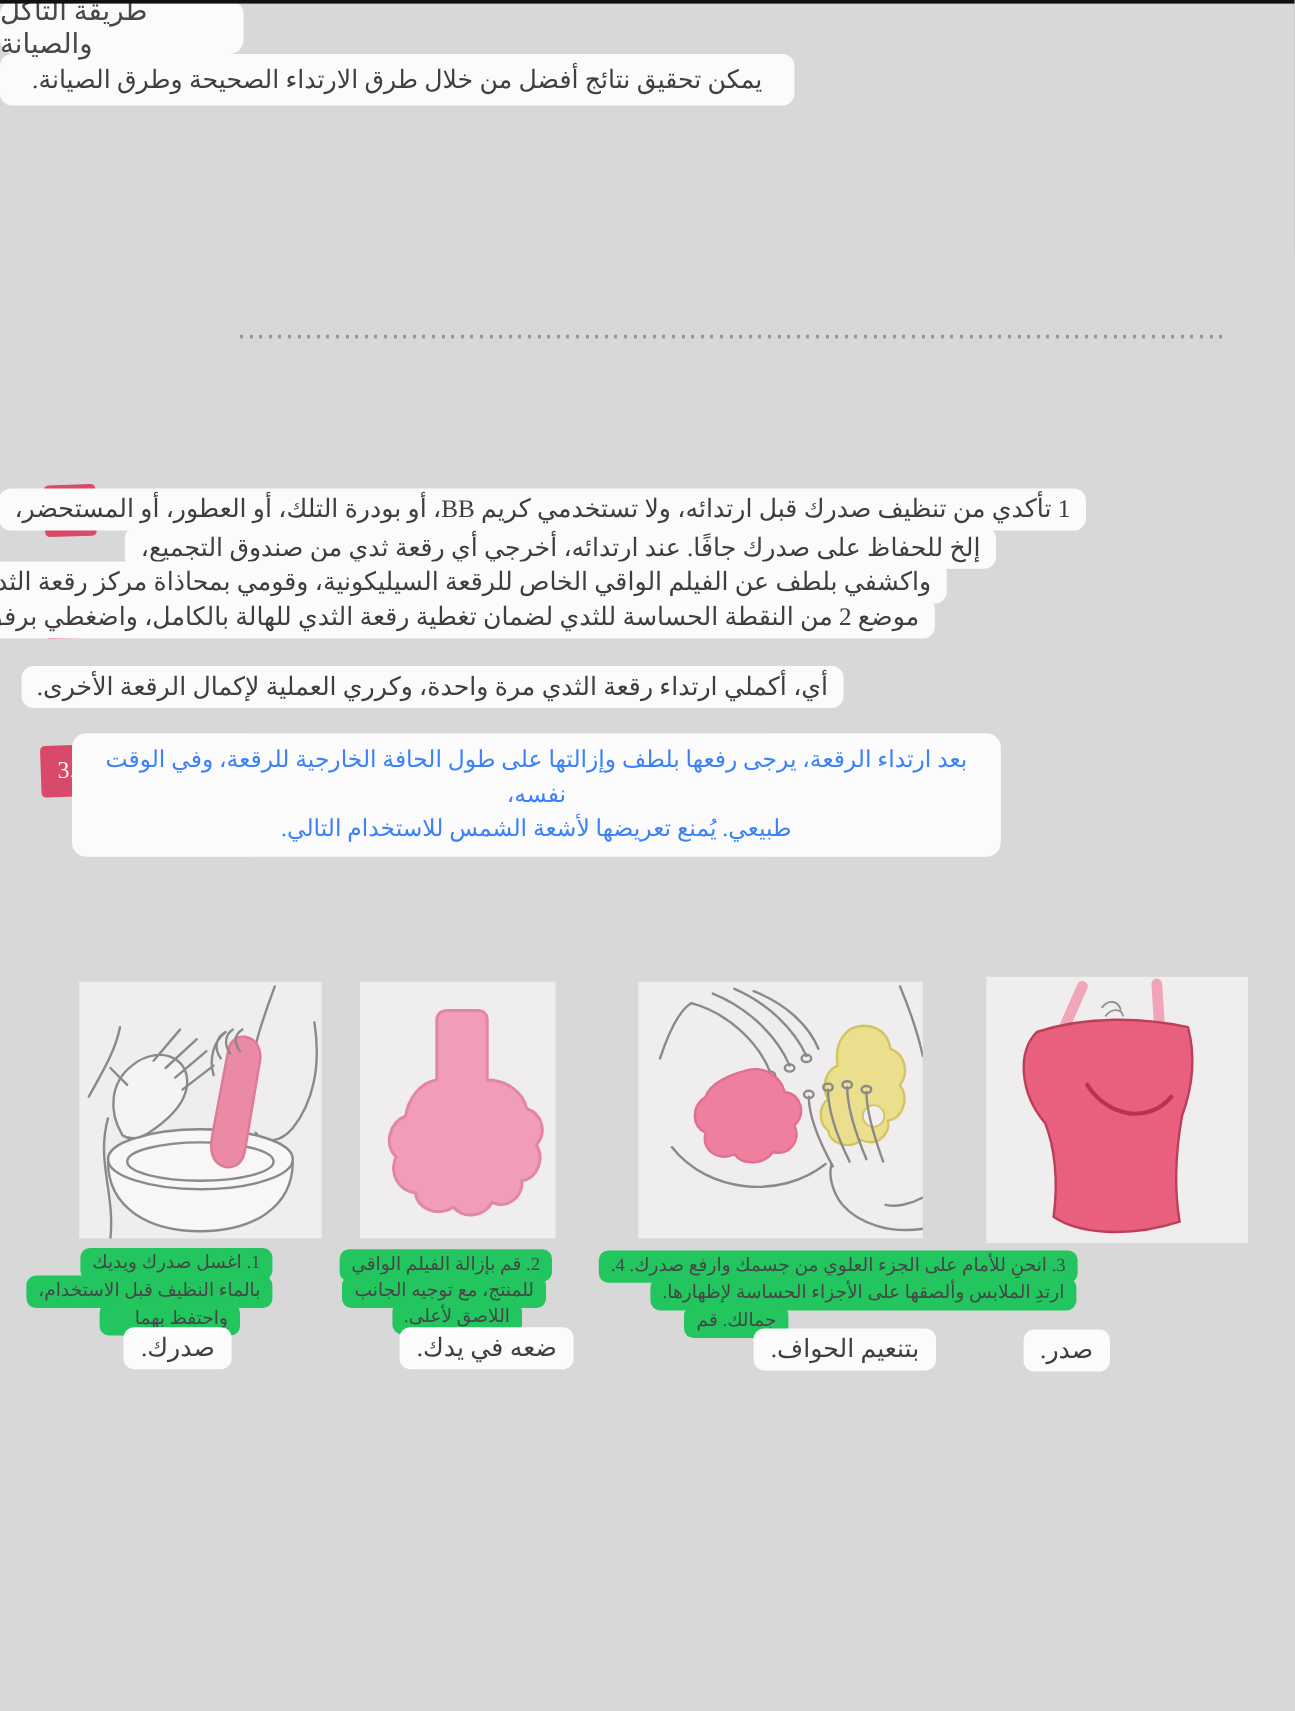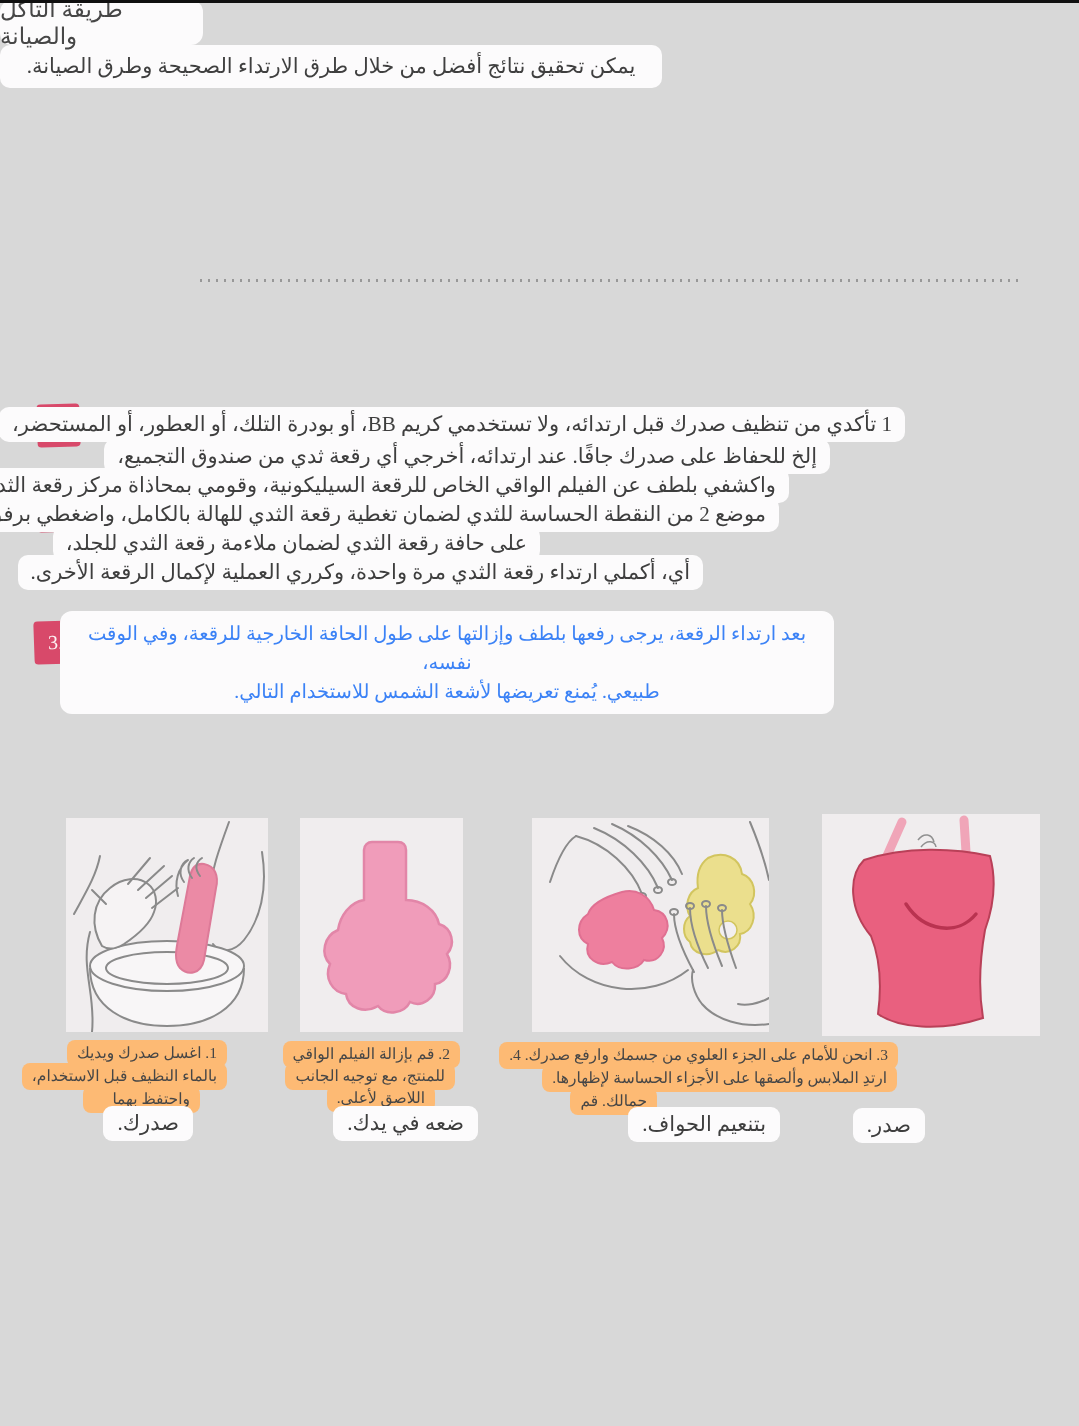--- a/index.html
+++ b/index.html
@@ -35,21 +35,21 @@
     color:#fdf2f4;font-size:20px;transform:rotate(-2deg);
   }
   #para3-box{
     left:60px;top:611px;width:762px;border-radius:12px;background:#fcfbfc;
     padding:8px 6px;direction:rtl;text-align:center;font-size:19.5px;
     line-height:29px;z-index:2;color:#3b82f6;
   }
   .panel{position:absolute;background:#f0edee;z-index:1;}
   .panel svg{display:block;width:100%;height:100%;}
   .cap{
-    position:absolute;background:#fdba74;border-radius:8px;padding:3px 10px;
+    position:absolute;background:#22c55e;border-radius:8px;padding:3px 10px;
     white-space:nowrap;direction:rtl;font-size:15.5px;line-height:1.35;
     color:#464646;z-index:2;
   }
   .cap-big{
     position:absolute;background:#fcfbfc;border-radius:9px;padding:4px 14px;
     white-space:nowrap;direction:rtl;font-size:21px;line-height:1.3;
     color:#3e3e3e;z-index:3;
   }
   .lineart{stroke:#8a8a8a;stroke-width:2;fill:none;stroke-linecap:round;}
 </style>
@@ -74,21 +74,20 @@
   <div class="step-badge" style="left:37px;top:489px;"></div>
   <div class="step-badge" style="left:34px;top:621px;">
     <span style="direction:ltr;">3.</span>
   </div>
 
   <div class="bubble" style="right:174px;top:407px;">1 تأكدي من تنظيف صدرك قبل ارتدائه، ولا تستخدمي كريم BB، أو بودرة التلك، أو العطور، أو المستحضر،</div>
   <div class="bubble" style="right:249px;top:439px;">إلخ للحفاظ على صدرك جافًا. عند ارتدائه، أخرجي أي رقعة ثدي من صندوق التجميع،</div>
   <div class="bubble" style="right:290px;top:468px;">واكشفي بلطف عن الفيلم الواقي الخاص للرقعة السيليكونية، وقومي بمحاذاة مركز رقعة الثدي مع</div>
 
   <div class="bubble" style="right:300px;top:497px;">موضع 2 من النقطة الحساسة للثدي لضمان تغطية رقعة الثدي للهالة بالكامل، واضغطي برفق</div>
-  <div class="bubble" style="right:539px;top:526px;">على حافة رقعة الثدي لضمان ملاءمة رقعة الثدي للجلد،</div>
   <div class="bubble" style="right:376px;top:555px;">أي، أكملي ارتداء رقعة الثدي مرة واحدة، وكرري العملية لإكمال الرقعة الأخرى.</div>
 
   <div id="para3-box" class="abs">
     <div>بعد ارتداء الرقعة، يرجى رفعها بلطف وإزالتها على طول الحافة الخارجية للرقعة، وفي الوقت نفسه،</div>
     <div>طبيعي. يُمنع تعريضها لأشعة الشمس للاستخدام التالي.</div>
   </div>
 
   <div class="panel" style="left:66px;top:818px;width:202px;height:214px;">
     <svg viewBox="0 0 202 214">
       <path class="lineart" d="M163,4 C152,34 146,52 143,74"></path>

